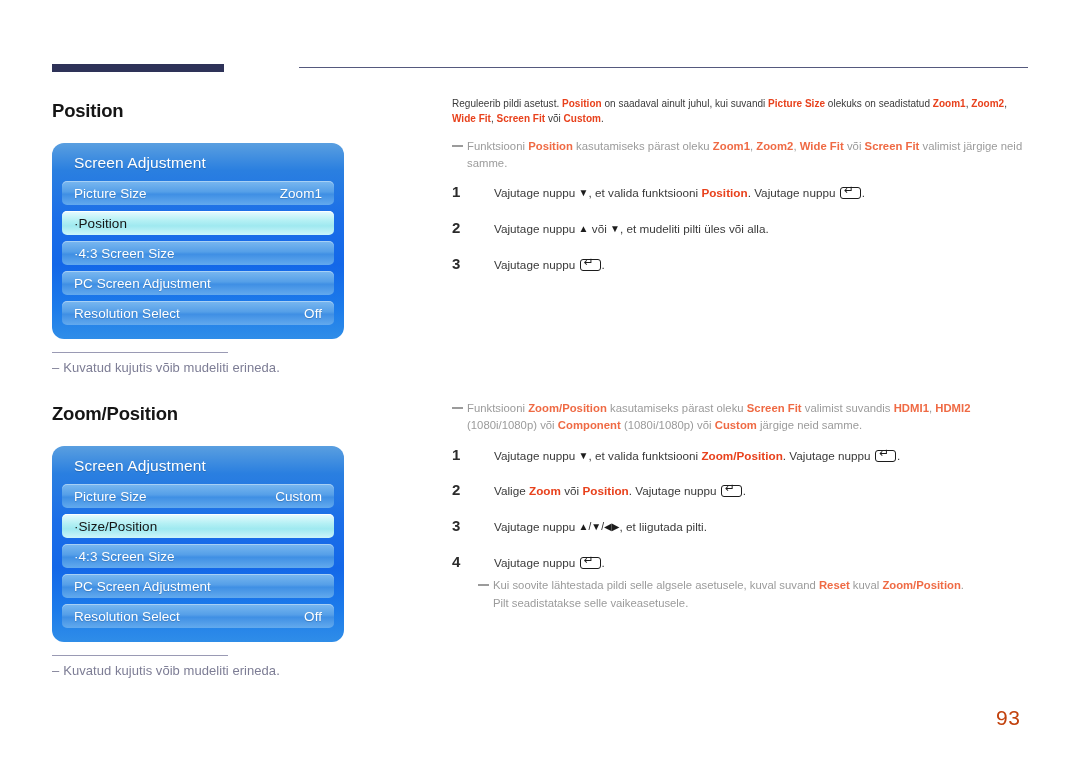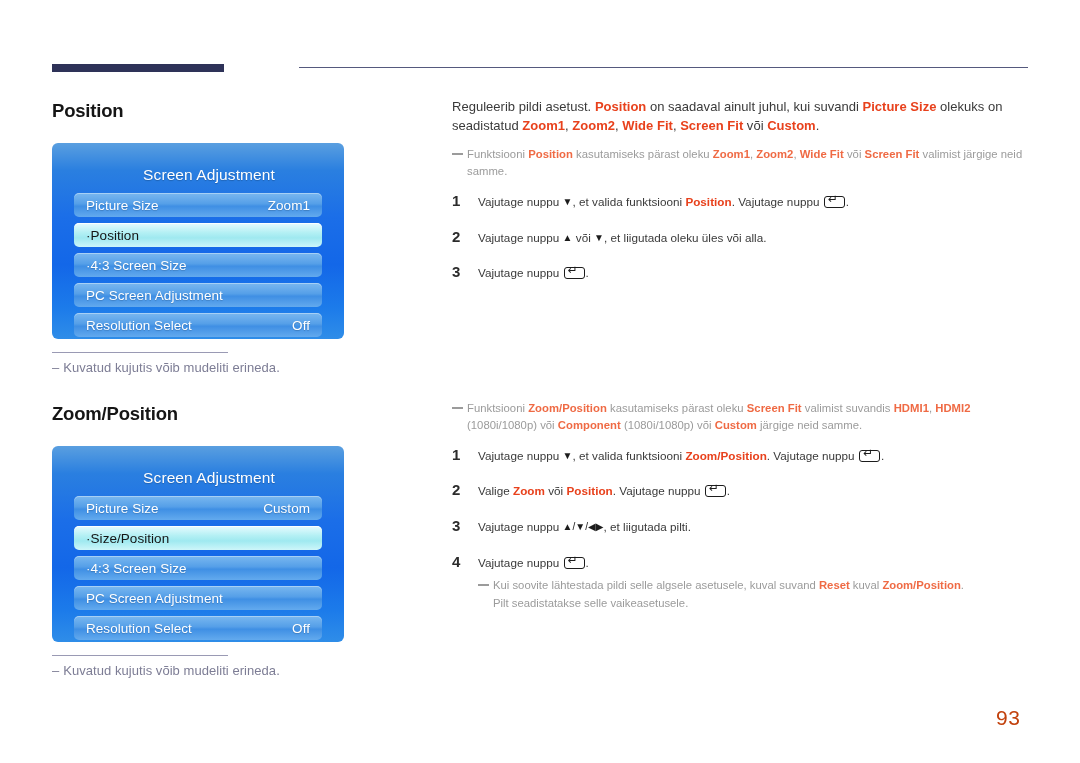--- a/index.html
+++ b/index.html
@@ -56,26 +56,25 @@
     color: #151515;
   }
   #heading-position { top: 100px; }
   #heading-zoomposition { top: 403px; }
 
   
   .osd {
     position: absolute;
     left: 52px;
     width: 292px;
-    border-radius: 6px;
+    border-radius: 12px;
     background: linear-gradient(to bottom, #5a9fe0 0%, #2a7fe0 14%, #1b6ee8 38%, #1367e8 62%, #1c7bea 84%, #2f8de8 100%);
-    padding: 12px;
+    padding: 0;
     box-sizing: border-box;
     overflow: hidden;
-    text-align: center;
   }
   #osd-position { top: 143px; height: 196px; }
   #osd-zoomposition { top: 446px; height: 196px; }
 
   .osd-title {
     color: #ffffff;
     font-size: 15.5px;
     font-weight: normal;
     letter-spacing: 0.1px;
     padding: 11px 0 0 22px;
@@ -148,21 +147,21 @@
   
   .rcol {
     position: absolute;
     left: 452px;
     width: 580px;
   }
   #rcol-position { top: 97px; }
   #rcol-zoomposition { top: 400px; }
 
   .intro {
-    font-size: 13px;
+    font-size: 10px;
     line-height: 1.48;
     color: #3a3a3a;
     letter-spacing: 0.02px;
   }
   .hl { color: #e8411c; font-weight: bold; }
 
   .note {
     position: relative;
     margin-top: 11px;
     padding-left: 15px;
@@ -195,20 +194,21 @@
     font-size: 15px;
     font-weight: bold;
     color: #2b2b2b;
     line-height: 1.2;
   }
   .step-text {
     font-size: 11.7px;
     line-height: 1.5;
     color: #3a3a3a;
     letter-spacing: 0.02px;
+    margin-left: 16px;
   }
 
   .arrow { font-size: 10px; vertical-align: 1px; color: #1c1c1c; }
 
   .enterkey {
     display: inline-block;
     width: 21px;
     height: 12px;
     border: 1.4px solid #1c1c1c;
     border-radius: 3px;
@@ -315,21 +315,21 @@
 
     <div class="steps">
 
       <div class="step">
         <div class="step-num">1</div>
         <div class="step-text"><span>Vajutage nuppu </span><span class="arrow">▼</span><span>, et valida funktsiooni </span><span class="hl">Position</span><span>. Vajutage nuppu </span><span class="enterkey"></span><span>.</span></div>
       </div>
 
       <div class="step">
         <div class="step-num">2</div>
-        <div class="step-text"><span>Vajutage nuppu </span><span class="arrow">▲</span><span> või </span><span class="arrow">▼</span><span>, et liigutada oleku üles või alla.</span></div>
+        <div class="step-text"><span>Vajutage nuppu </span><span class="arrow">▲</span><span> või </span><span class="arrow">▼</span><span>, et mudeliti pilti üles või alla.</span></div>
       </div>
 
       <div class="step">
         <div class="step-num">3</div>
         <div class="step-text"><span>Vajutage nuppu </span><span class="enterkey"></span><span>.</span></div>
       </div>
 
     </div>
   </div>
 

